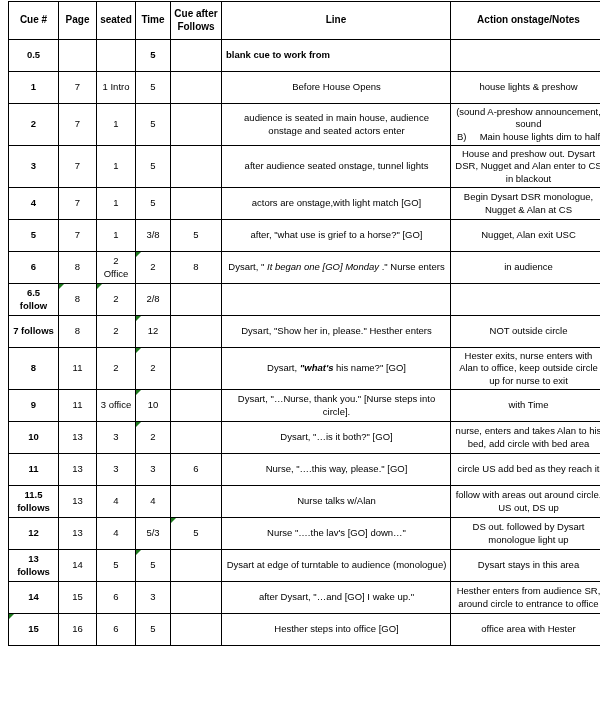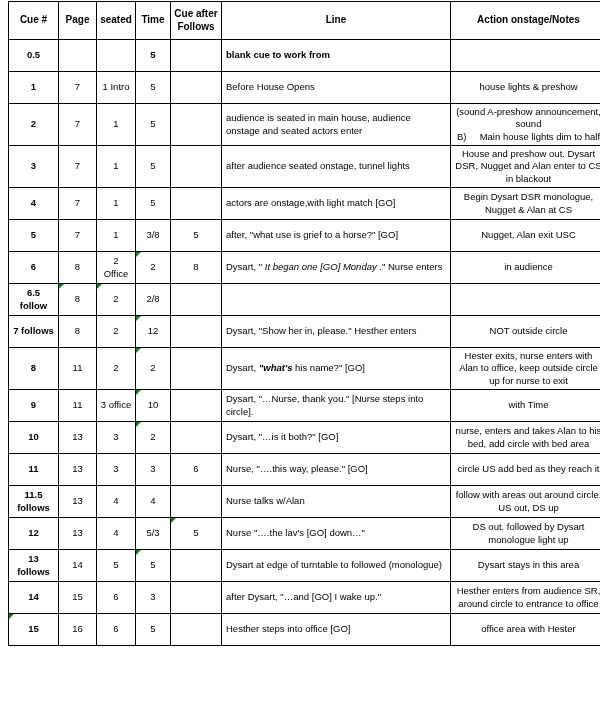--- a/index.html
+++ b/index.html
@@ -32,21 +32,21 @@
     padding: 2px;
   }
   td {
     font-size: 9.5px;
     line-height: 1.3;
     text-align: center;
     height: 32px;
     padding: 2px 3px;
   }
   td.col-cue { font-weight: bold; }
-  td.col-line { text-align: left; padding-left: 4px; }
+  td.col-line { text-align: center; padding-left: 4px; }
   td.col-line.line-bold-center { text-align: left; font-weight: bold; }
   td.col-action { white-space: pre-line; padding: 2px 4px; }
   td.col-action.align-left { text-align: center; }
   td.bold { font-weight: bold; }
   .it  { font-style: italic; }
   .bit { font-style: italic; font-weight: bold; }
   .flag {
     position: absolute;
     top: 0; left: 0;
     width: 0; height: 0;
@@ -214,21 +214,21 @@
         <td class="col-follow"><span class="flag"></span><span>5</span></td>
         <td class="col-line"><span>Nurse "….the lav's [GO] down…"</span></td>
         <td class="col-action align-left"><span>DS out.  followed by Dysart monologue light up</span></td>
       </tr>
       <tr>
         <td class="col-cue"><span>13 follows</span></td>
         <td class="col-page"><span>14</span></td>
         <td class="col-scene"><span>5</span></td>
         <td class="col-time"><span class="flag"></span><span>5</span></td>
         <td class="col-follow"><span></span></td>
-        <td class="col-line"><span>Dysart at edge of turntable to followed (monologue)</span></td>
+        <td class="col-line"><span>Dysart at edge of turntable to audience (monologue)</span></td>
         <td class="col-action"><span>Dysart stays in this area</span></td>
       </tr>
       <tr>
         <td class="col-cue"><span>14</span></td>
         <td class="col-page"><span>15</span></td>
         <td class="col-scene"><span>6</span></td>
         <td class="col-time"><span>3</span></td>
         <td class="col-follow"><span></span></td>
         <td class="col-line"><span>after Dysart, "…and [GO] I wake up."</span></td>
         <td class="col-action"><span>Hesther enters from audience SR, around circle to entrance to office</span></td>

